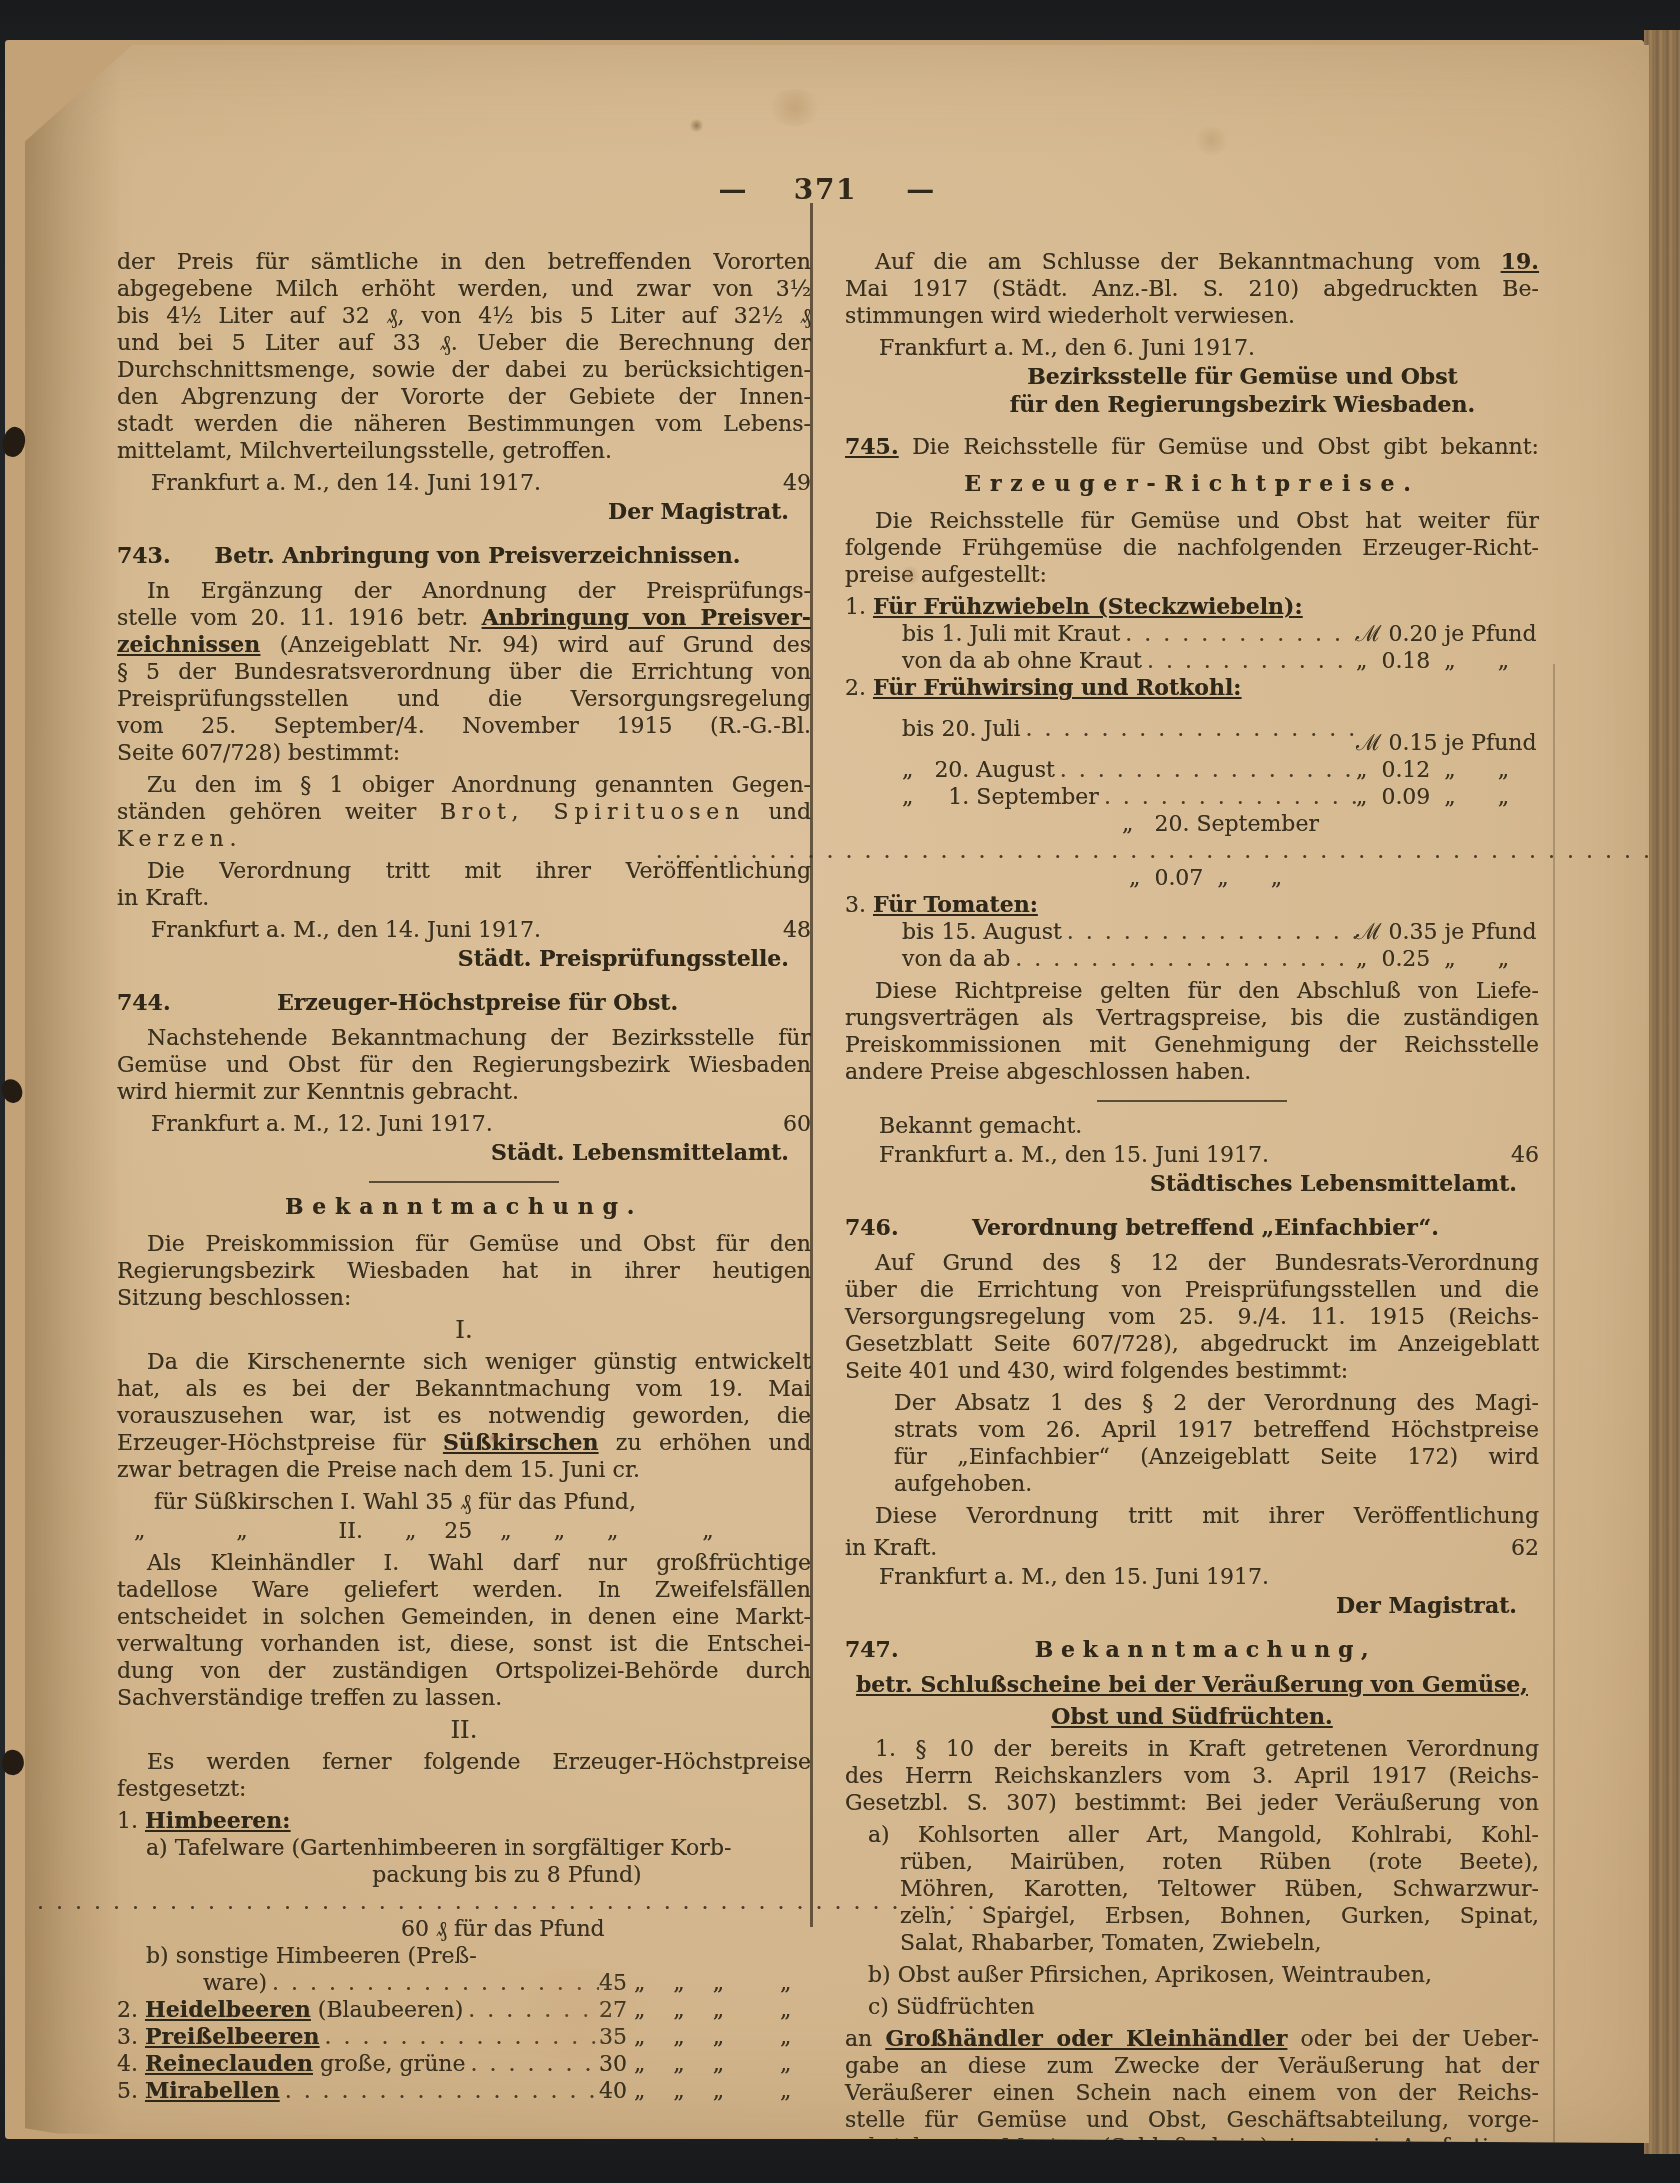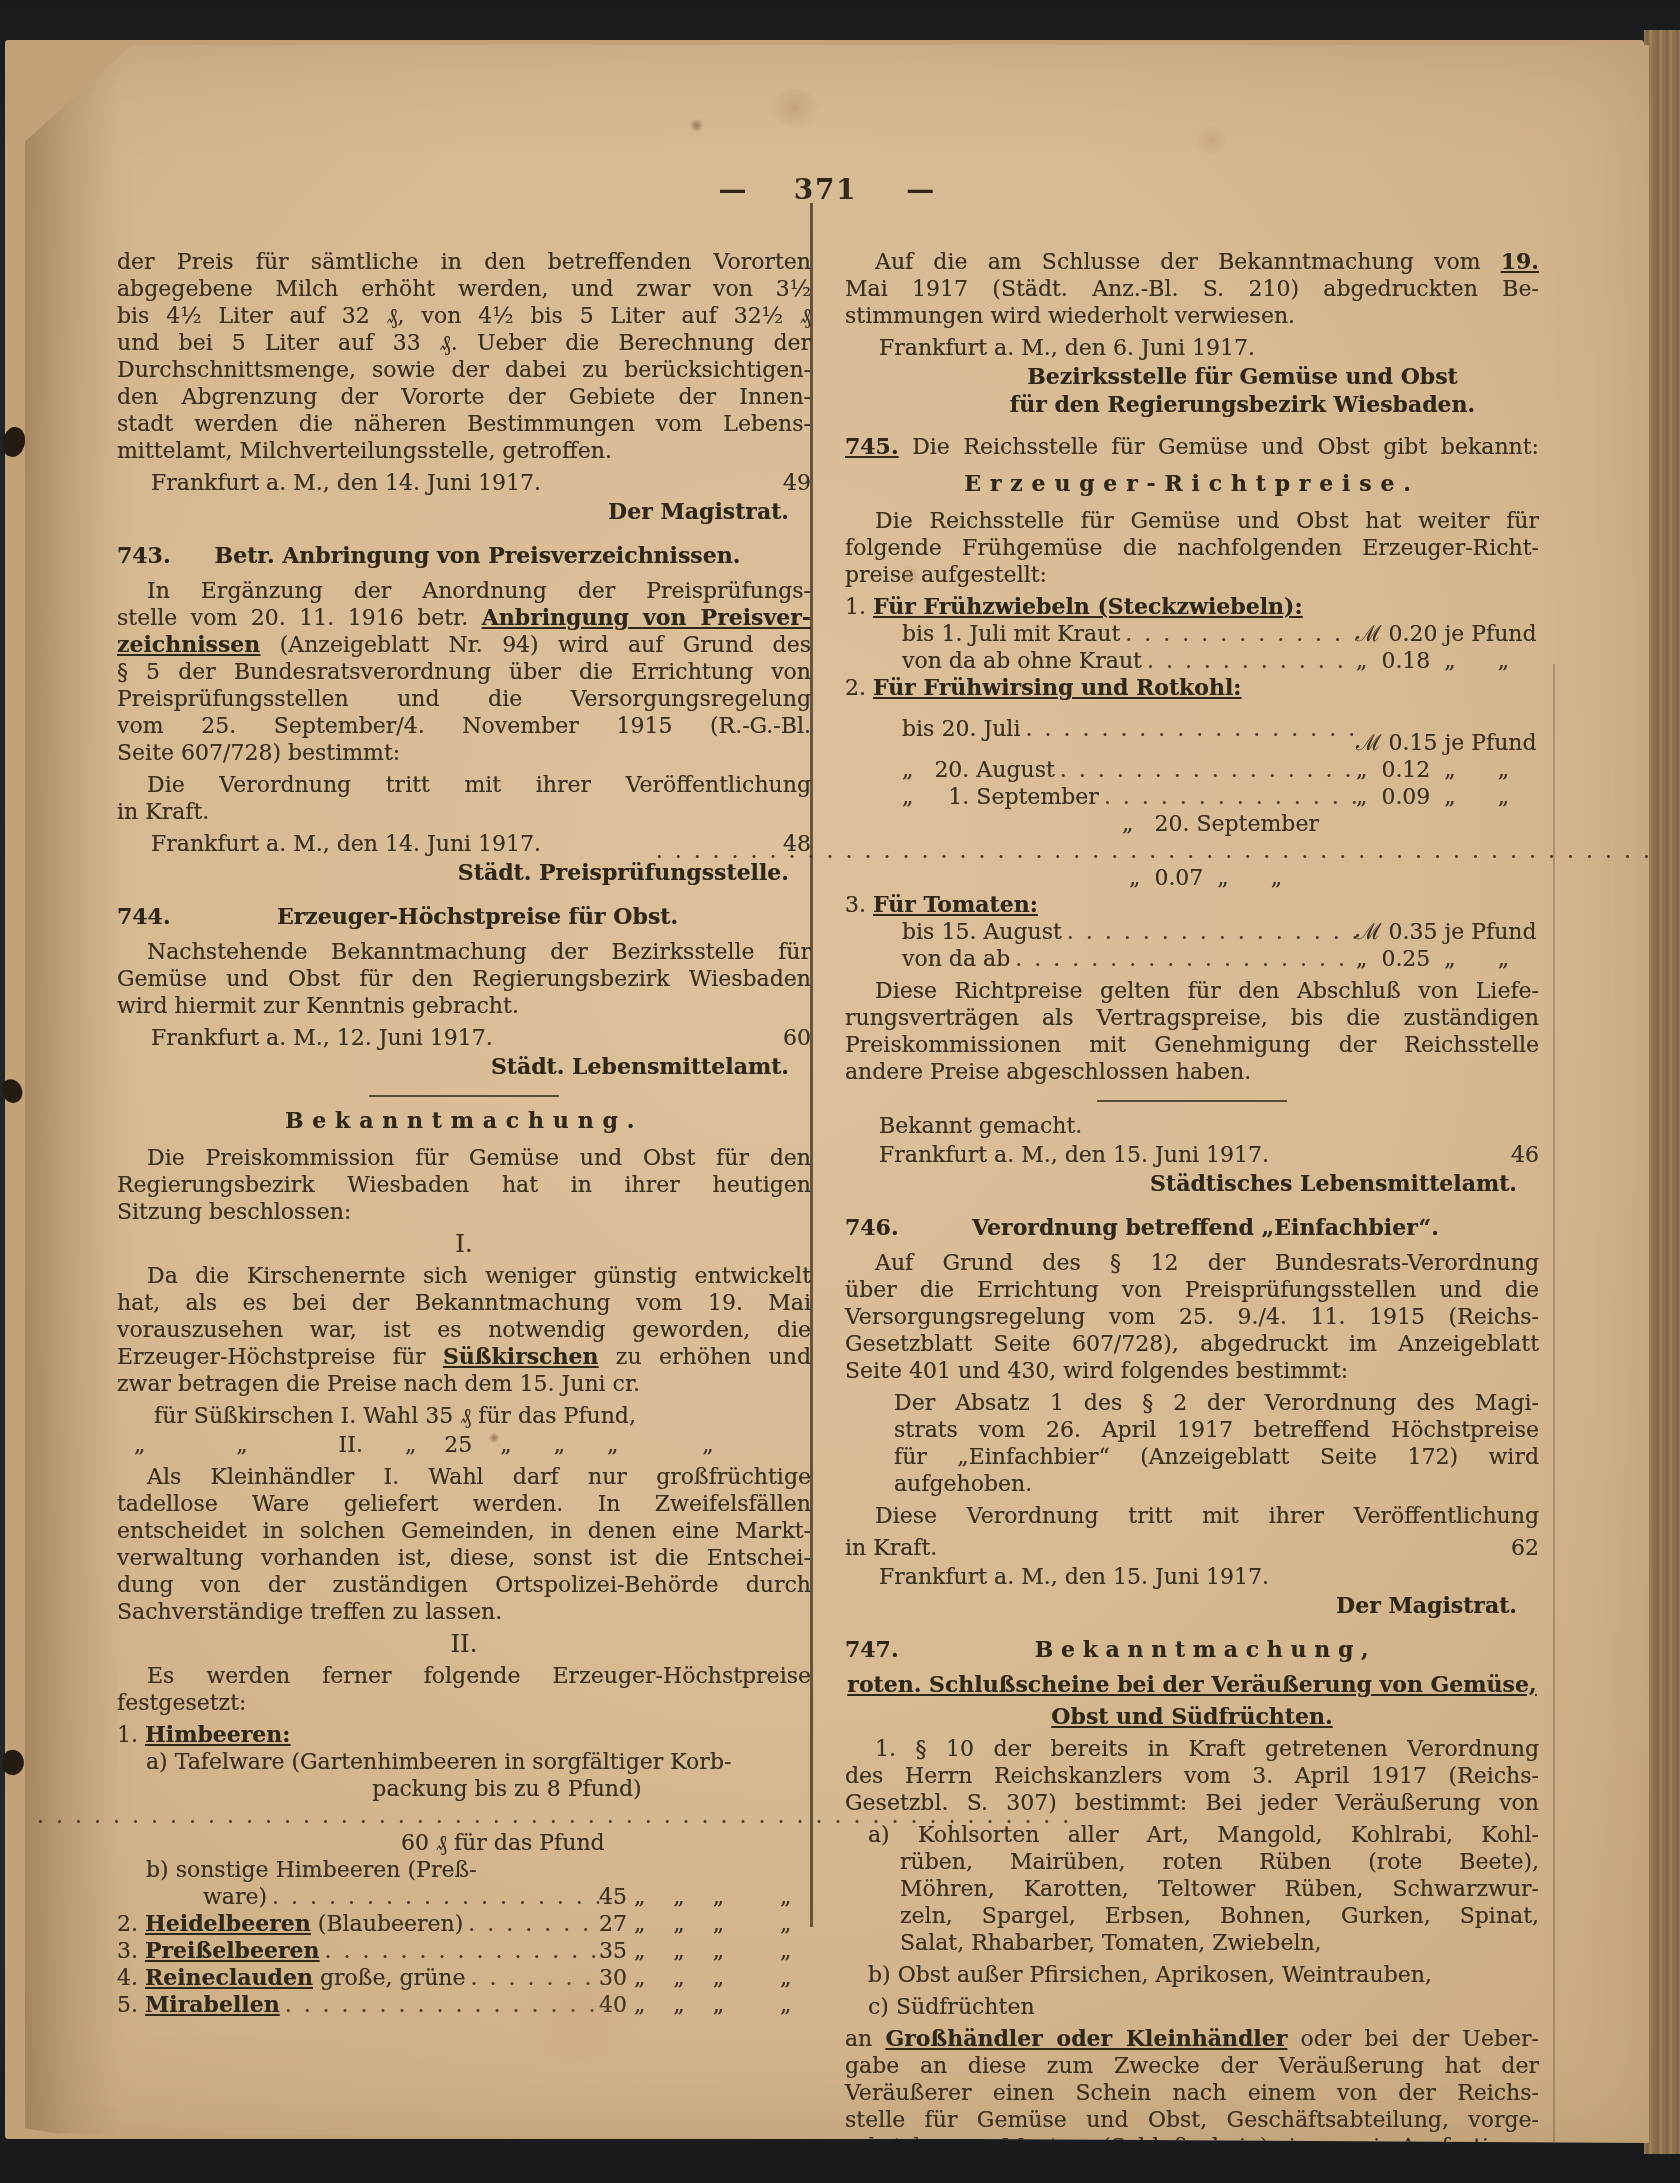--- a/index.html
+++ b/index.html
@@ -111,20 +111,25 @@
       <div class="para">
         <div class="ln ind">In Ergänzung der Anordnung der Preisprüfungs-</div>
         <div class="ln">stelle vom 20. 11. 1916 betr. <span class="b">Anbringung von Preisver-</span></div>
         <div class="ln"><span class="b">zeichnissen</span> (Anzeigeblatt Nr. 94) wird auf Grund des</div>
         <div class="ln">§ 5 der Bundesratsverordnung über die Errichtung von</div>
         <div class="ln">Preisprüfungsstellen und die Versorgungsregelung</div>
         <div class="ln">vom 25. September/4. November 1915 (R.-G.-Bl.</div>
         <div class="ln last">Seite 607/728) bestimmt:</div>
       </div>
       <div class="para">
+        <div class="ln ind">Zu den im § 1 obiger Anordnung genannten Gegen-</div>
+        <div class="ln">ständen gehören weiter <span class="sp2">Brot, Spirituosen</span> und</div>
+        <div class="ln last"><span class="sp2">Kerzen.</span></div>
+      </div>
+      <div class="para">
         <div class="ln ind">Die Verordnung tritt mit ihrer Veröffentlichung</div>
         <div class="ln last">in Kraft.</div>
       </div>
       <div class="date">
         <span>Frankfurt a. M., den 14. Juni 1917.</span>
         <span>48</span>
       </div>
       <div class="sig r">Städt. Preisprüfungsstelle.</div>
       <div class="bhead">
         <span class="num">744.</span>
@@ -315,21 +320,21 @@
       </div>
       <div class="date">
         <span>Frankfurt a. M., den 15. Juni 1917.</span>
         <span></span>
       </div>
       <div class="sig r">Der Magistrat.</div>
       <div class="bhead sp">
         <span class="num">747.</span>
         <span class="ht">Bekanntmachung,</span>
       </div>
-      <div class="center"><span class="b">roten. Schlußscheine bei der Veräußerung von Gemüse,</span></div>
+      <div class="center"><span class="b">betr. Schlußscheine bei der Veräußerung von Gemüse,</span></div>
       <div class="center"><span class="b">Obst und Südfrüchten.</span></div>
       <div class="para">
         <div class="ln ind">1. § 10 der bereits in Kraft getretenen Verordnung</div>
         <div class="ln">des Herrn Reichskanzlers vom 3. April 1917 (Reichs-</div>
         <div class="ln">Gesetzbl. S. 307) bestimmt: Bei jeder Veräußerung von</div>
       </div>
       <div class="para" style="padding-left: 55px;">
         <div class="ln" style="text-indent: -32px;">a) Kohlsorten aller Art, Mangold, Kohlrabi, Kohl-</div>
         <div class="ln" style="text-indent: 0px;">rüben, Mairüben, roten Rüben (rote Beete),</div>
         <div class="ln" style="text-indent: 0px;">Möhren, Karotten, Teltower Rüben, Schwarzwur-</div>

